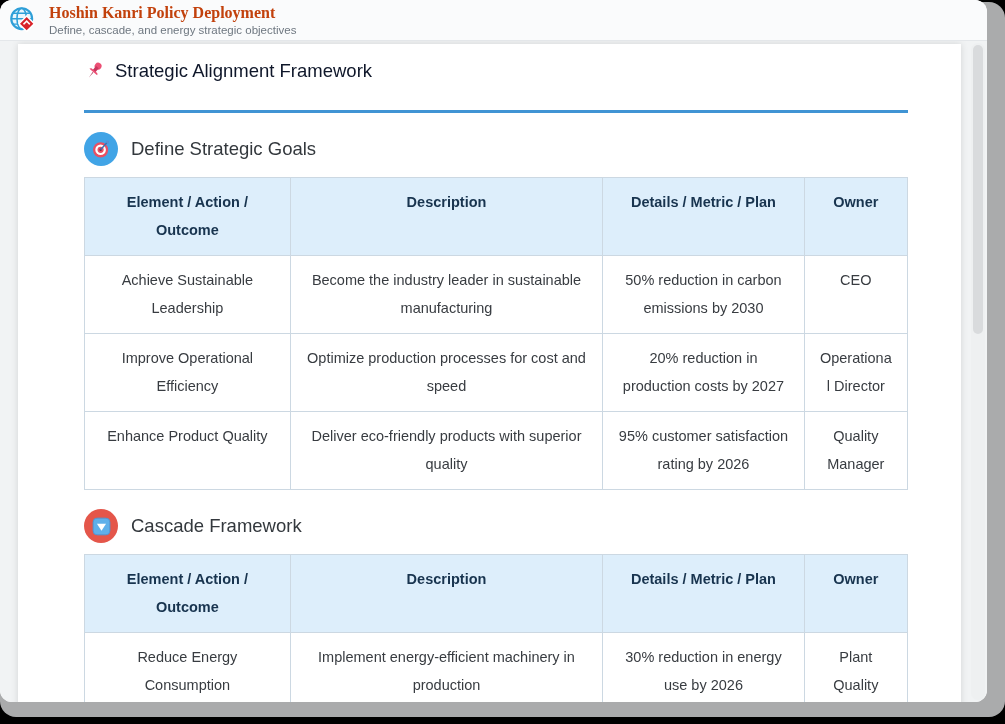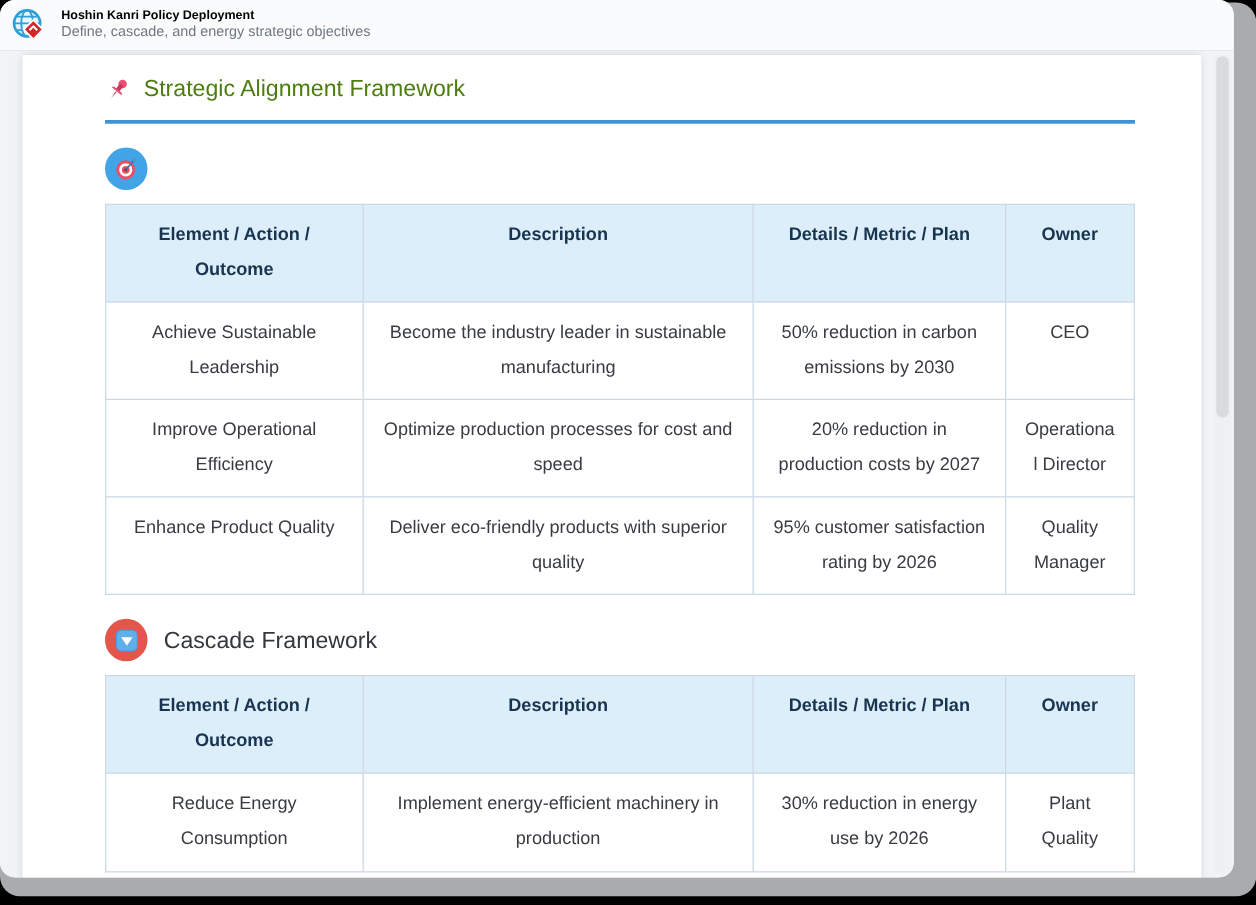--- a/index.html
+++ b/index.html
@@ -16,36 +16,36 @@
     background:#fff;border-radius:12px;overflow:hidden;
     display:flex;flex-direction:column;
   }
   
   .app-header{
     height:41px;flex:0 0 41px;background:#fafbfc;border-bottom:1px solid #e4e7ea;
     display:flex;align-items:center;padding-left:9px;box-sizing:border-box;
   }
   .logo{width:29px;height:29px;flex:0 0 29px;margin-right:11px;}
   .titles{display:flex;flex-direction:column;justify-content:center;line-height:1.25;}
-  .app-title{font-size:10px;font-weight:700;color:#000000;}
+  .app-title{font-size:16px;font-weight:700;color:#c2410c;font-family:Liberation Serif, serif;}
   .app-subtitle{font-size:11.5px;color:#6e7780;}
   
   .body-area{
     flex:1 1 auto;background:#f1f3f4;position:relative;
     padding:3px 26px 0 18px;box-sizing:border-box;overflow:hidden;
   }
   .card{
     background:#fff;min-height:100%;box-sizing:border-box;
     box-shadow:0 0 7px rgba(0,0,0,.13);
     padding:14px 53px 40px 66px;
   }
   h1.page-title{
-    display:flex;align-items:flex-end;gap:10px;
-    font-size:18.5px;font-weight:400;color:#4d7c0f;
-    margin:2px 0 0;padding-bottom:14px;
+    display:flex;align-items:flex-start;gap:10px;
+    font-size:18.5px;font-weight:400;color:#0f172a;
+    margin:2px 0 0;padding-bottom:28px;
     border-bottom:3px solid var(--accent,#4094d4);
   }
   .pin{display:inline-flex;width:21px;height:21px;}
   .section{margin-top:19px;}
   .sec-head{display:flex;align-items:center;gap:13px;}
   .sec-icon{
     width:34px;height:34px;border-radius:50%;
     display:inline-flex;align-items:center;justify-content:center;flex:0 0 34px;
   }
   .sec-title{font-size:18.5px;font-weight:400;color:#33383d;margin:0;}
@@ -119,20 +119,21 @@
       <span class="sec-icon" style="background: rgb(65, 164, 230);">
                 <svg viewBox="0 0 20 20" width="20" height="20">
                   <circle cx="9.6" cy="10.8" r="7.6" fill="#e94f63"></circle>
                   <circle cx="9.6" cy="10.8" r="5.3" fill="#fff"></circle>
                   <circle cx="9.6" cy="10.8" r="3.1" fill="#e94f63"></circle>
                   <circle cx="9.6" cy="10.8" r="1.2" fill="#8c1f30"></circle>
                   <line x1="9.6" y1="10.8" x2="15.8" y2="3.8" stroke="#3d70b2" stroke-width="1.5"></line>
                   <path d="M14.8 1.6 l3.4 .2 -.6 3.3 -2.2-1.3z" fill="#5a8fd0"></path>
                 </svg>
               </span>
+      <h2 class="sec-title">Define Strategic Goals</h2>
     </div>
     <table>
       <thead>
                 <tr>
                   <th>Element / Action / Outcome</th>
                   <th>Description</th>
                   <th>Details / Metric / Plan</th>
                   <th>Owner</th>
                 </tr>
               </thead>

